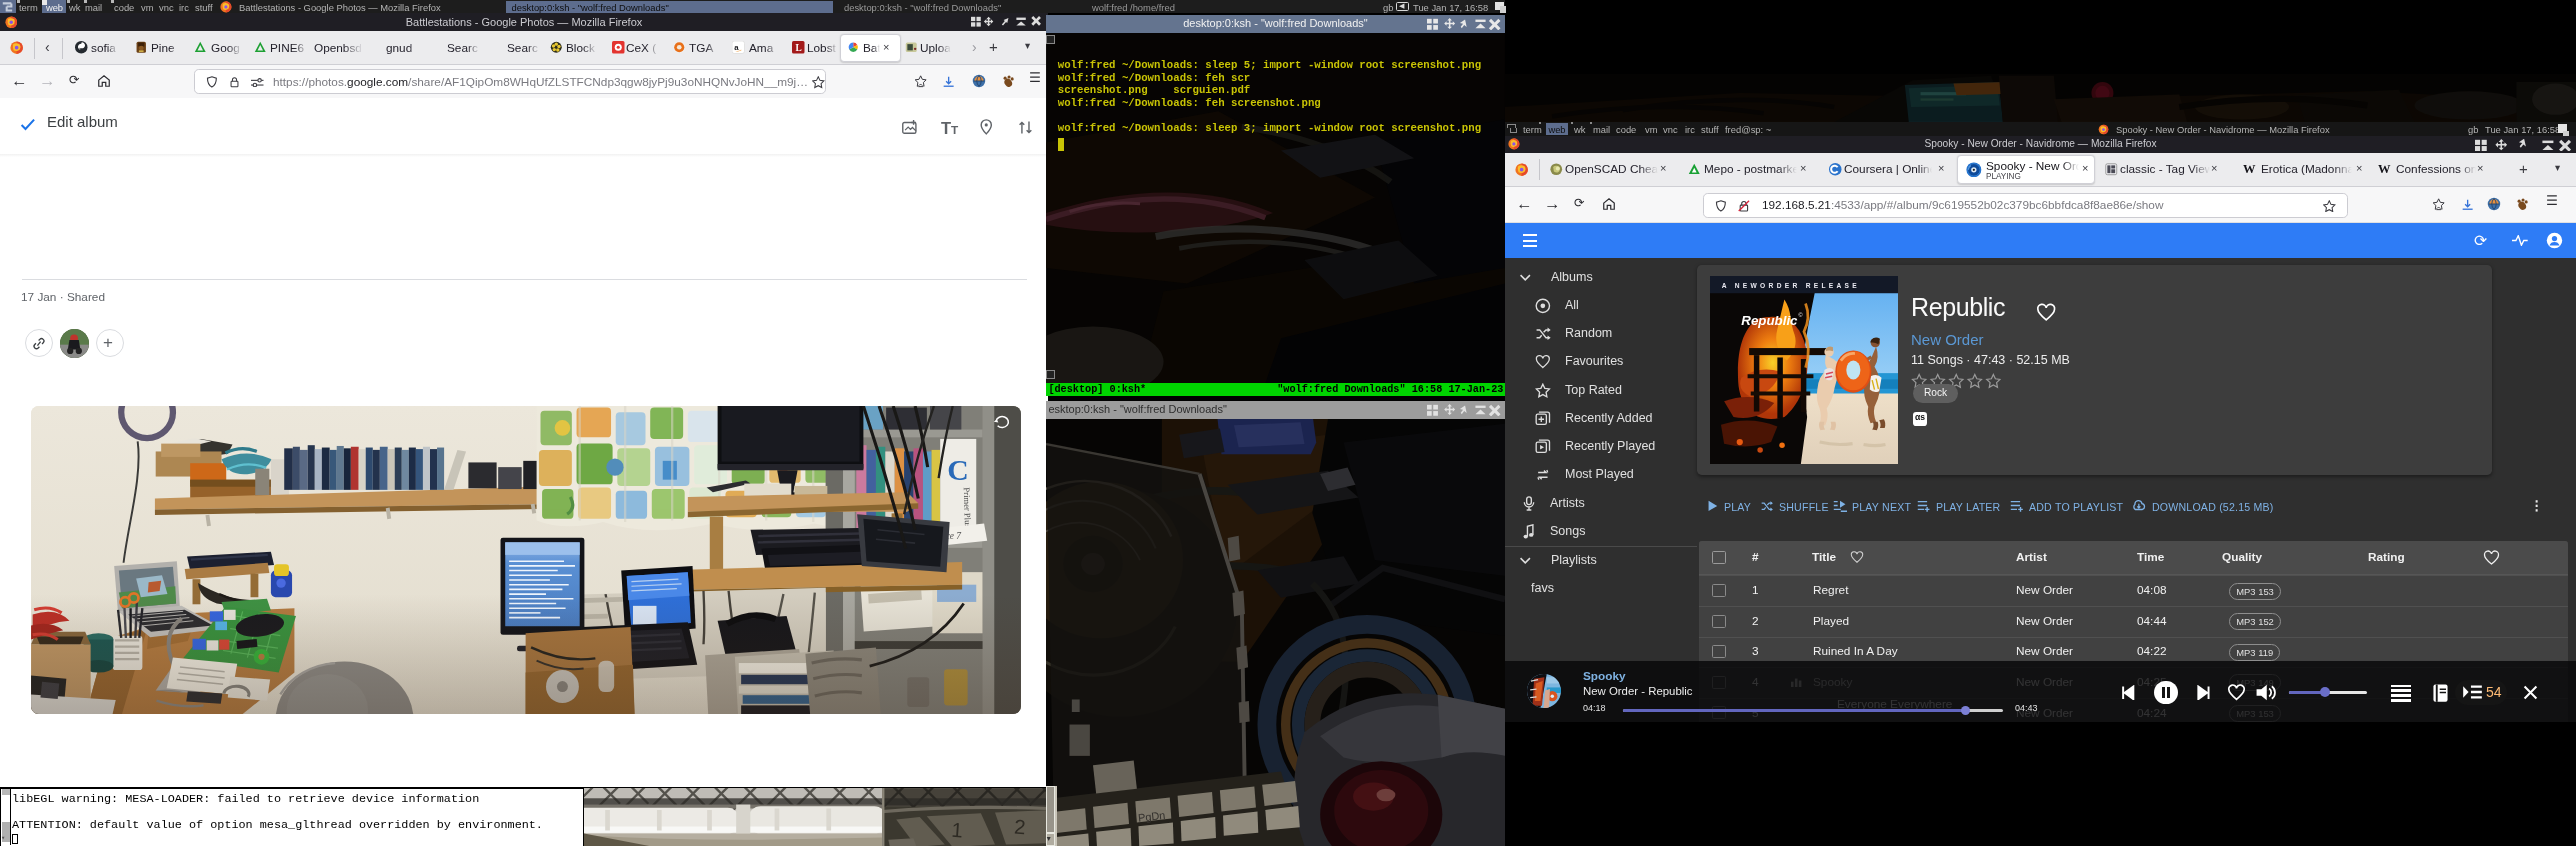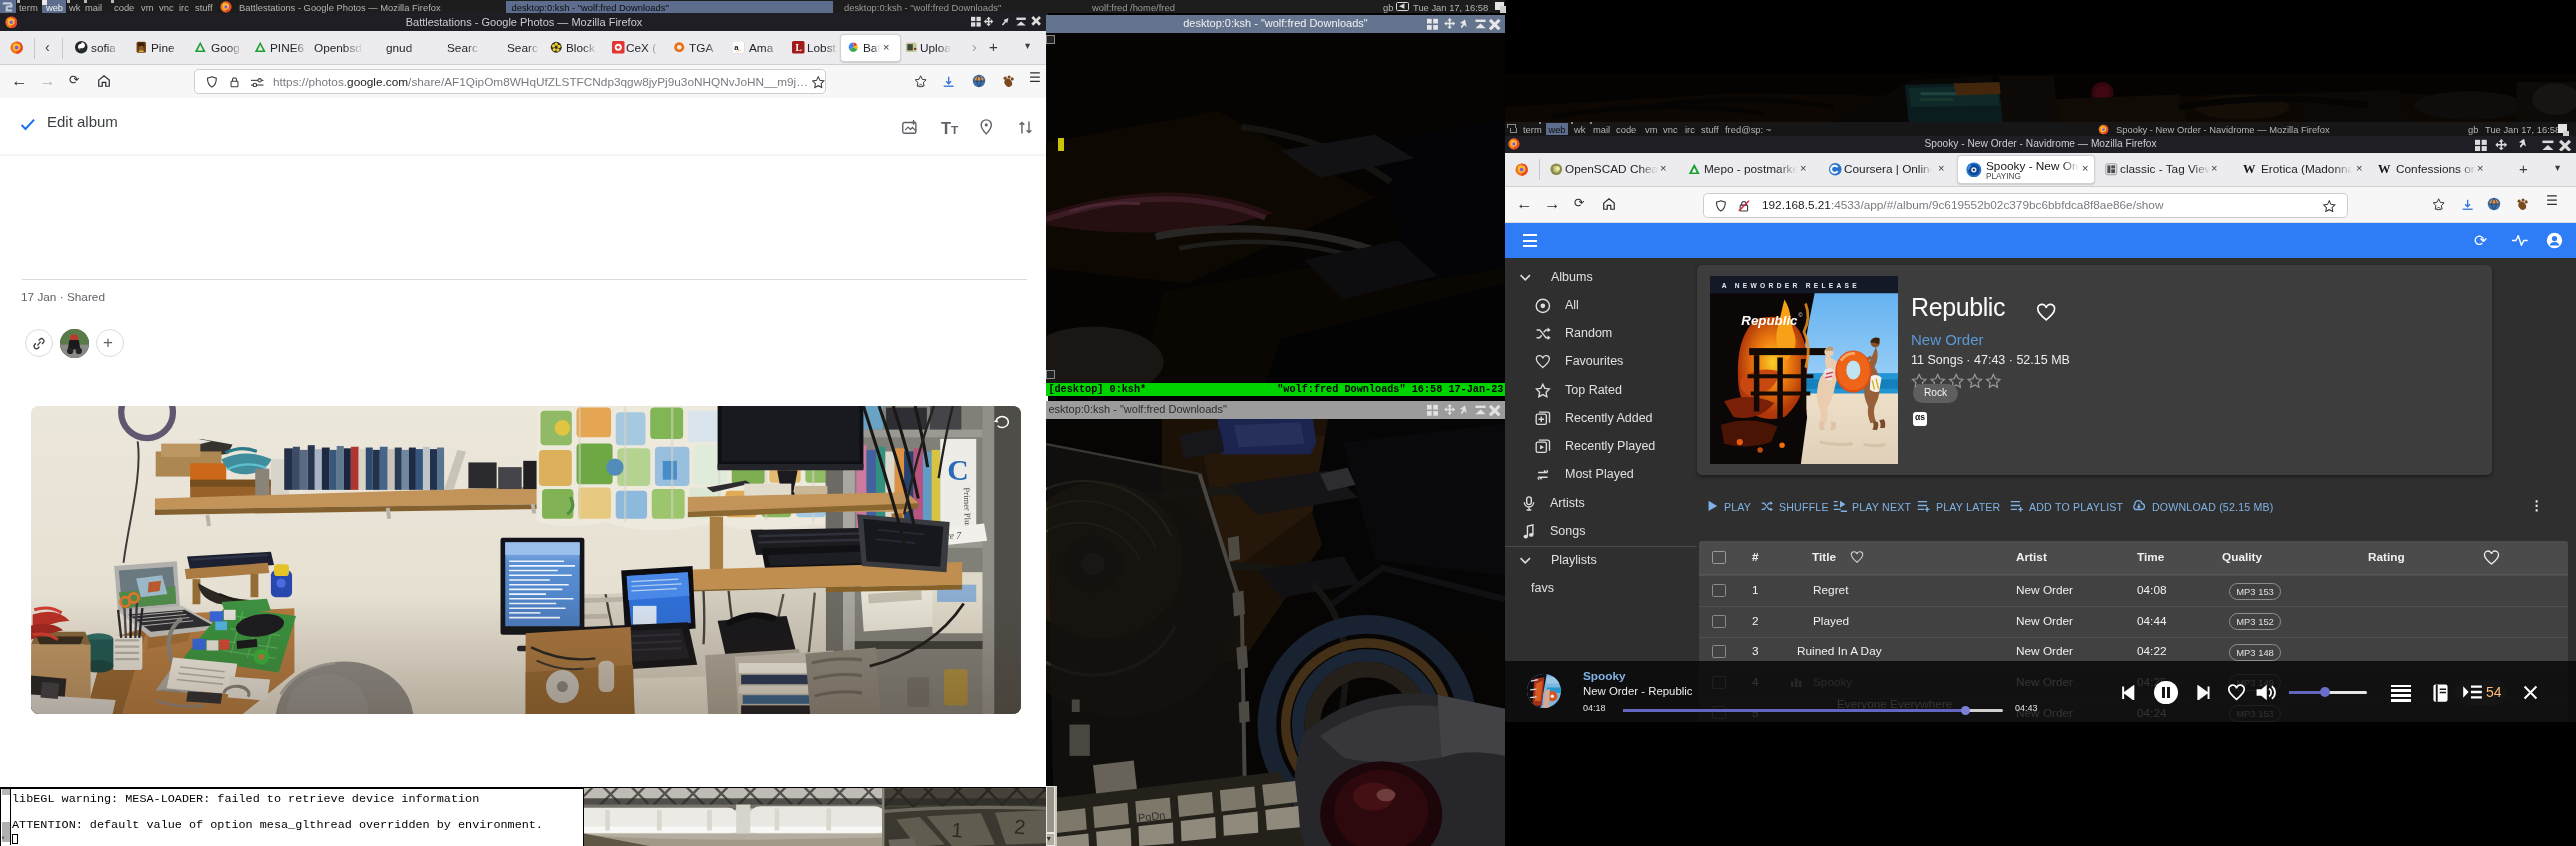--- a/index.html
+++ b/index.html
@@ -688,20 +688,26 @@
       <path d="M0 238 C90 208 190 200 280 236" stroke="#63303c" stroke-width="7" fill="none"></path>
       <path d="M30 228 q40 -14 90 -10" stroke="#7a4050" stroke-width="4" fill="none"></path>
       <path d="M140 260 C240 240 380 250 470 300" stroke="#4e4e4a" stroke-width="9" fill="none" opacity="0.8"></path>
       <path d="M170 275 C260 258 370 266 450 310" stroke="#353531" opacity="0.9" stroke-width="6" fill="none"></path>
       <path d="M250 120 C330 130 400 160 440 190" stroke="#2e2e28" stroke-width="8" fill="none" opacity="0.7"></path>
       <polygon points="300,150 420,130 470,160 350,185" fill="#1f1f24"></polygon>
       <polygon points="330,290 450,265 500,310 380,340" fill="#17171a"></polygon>
       <ellipse cx="60" cy="420" rx="90" ry="45" fill="#2a2620"></ellipse>
     </svg>
     <div class="abs" style="left:0;top:0;width:459px;height:350px;background:rgba(0,0,0,0.40);"></div>
+    <div class="abs mono" style="left:11.8px;top:26px;font-size:10.7px;font-weight:bold;color:#c9c405;line-height:12.6px;white-space:pre;">wolf:fred ~/Downloads: sleep 5; import -window root screenshot.png
+wolf:fred ~/Downloads: feh scr
+screenshot.png    scrguien.pdf
+wolf:fred ~/Downloads: feh screenshot.png
+
+wolf:fred ~/Downloads: sleep 3; import -window root screenshot.png</div>
     <div class="abs" style="left:11.8px;top:105px;width:6.3px;height:12.5px;background:#c9c405;"></div>
     <div class="abs" style="left:0;top:1.6px;width:9.4px;height:9.4px;border:0.8px solid #888;background:#222;"></div>
     <div class="abs" style="left:0;top:337px;width:9.4px;height:9.4px;border:0.8px solid #888;background:#222;"></div>
   </div>
   <div class="abs mono" style="left:0;top:368px;width:459px;height:13.3px;background:#00d400;color:#000;font-weight:bold;font-size:10.2px;padding-top:0.8px;">
     <span style="margin-left:2.4px;">[desktop] 0:ksh*</span>
     <span class="abs" style="right:1.6px;">"wolf:fred Downloads" 16:58 17-Jan-23</span>
   </div>
 </div>
 
@@ -1205,24 +1211,24 @@
     <div class="abs songrow" style="top:65px;"></div>
     <div class="abs" style="left:13.3px;top:74px;width:13.3px;height:13.3px;border:1.6px solid #8a8a8a;border-radius:1.6px;"></div>
     <div class="abs" style="left:53px;top:73px;">2</div>
     <div class="abs" style="left:114px;top:73px;">Played</div>
     <div class="abs" style="left:317px;top:73px;">New Order</div>
     <div class="abs" style="left:438px;top:73px;">04:44</div>
     <div class="abs chip" style="left:530px;top:72px;">MP3 152</div>
     <div class="abs songrow" style="top:96px;"></div>
     <div class="abs" style="left:13.3px;top:104px;width:13.3px;height:13.3px;border:1.6px solid #8a8a8a;border-radius:1.6px;"></div>
     <div class="abs" style="left:53px;top:103px;">3</div>
-    <div class="abs" style="left:98px;top:103px;">Ruined In A Day</div>
+    <div class="abs" style="left:114px;top:103px;">Ruined In A Day</div>
     <div class="abs" style="left:317px;top:103px;">New Order</div>
     <div class="abs" style="left:438px;top:103px;">04:22</div>
-    <div class="abs chip" style="left:530px;top:103px;">MP3 148</div>
+    <div class="abs chip" style="left:530px;top:103px;">MP3 119</div>
     <div class="abs songrow" style="top:126px;"></div>
     <div class="abs" style="left:13.3px;top:135px;width:13.3px;height:13.3px;border:1.6px solid #8a8a8a;border-radius:1.6px;"></div>
     <div class="abs" style="left:53px;top:134px;">4</div>
     <svg class="abs" style="left:92px;top:136px;" width="11.8" height="10.2" viewBox="0 0 15 13">
           <g fill="#bdbdbd">
             <rect x="0" y="6" width="3.2" height="7"></rect>
             <rect x="5" y="2" width="3.2" height="11"></rect>
             <rect x="10" y="4.5" width="3.2" height="8.5"></rect>
           </g>
         </svg>

